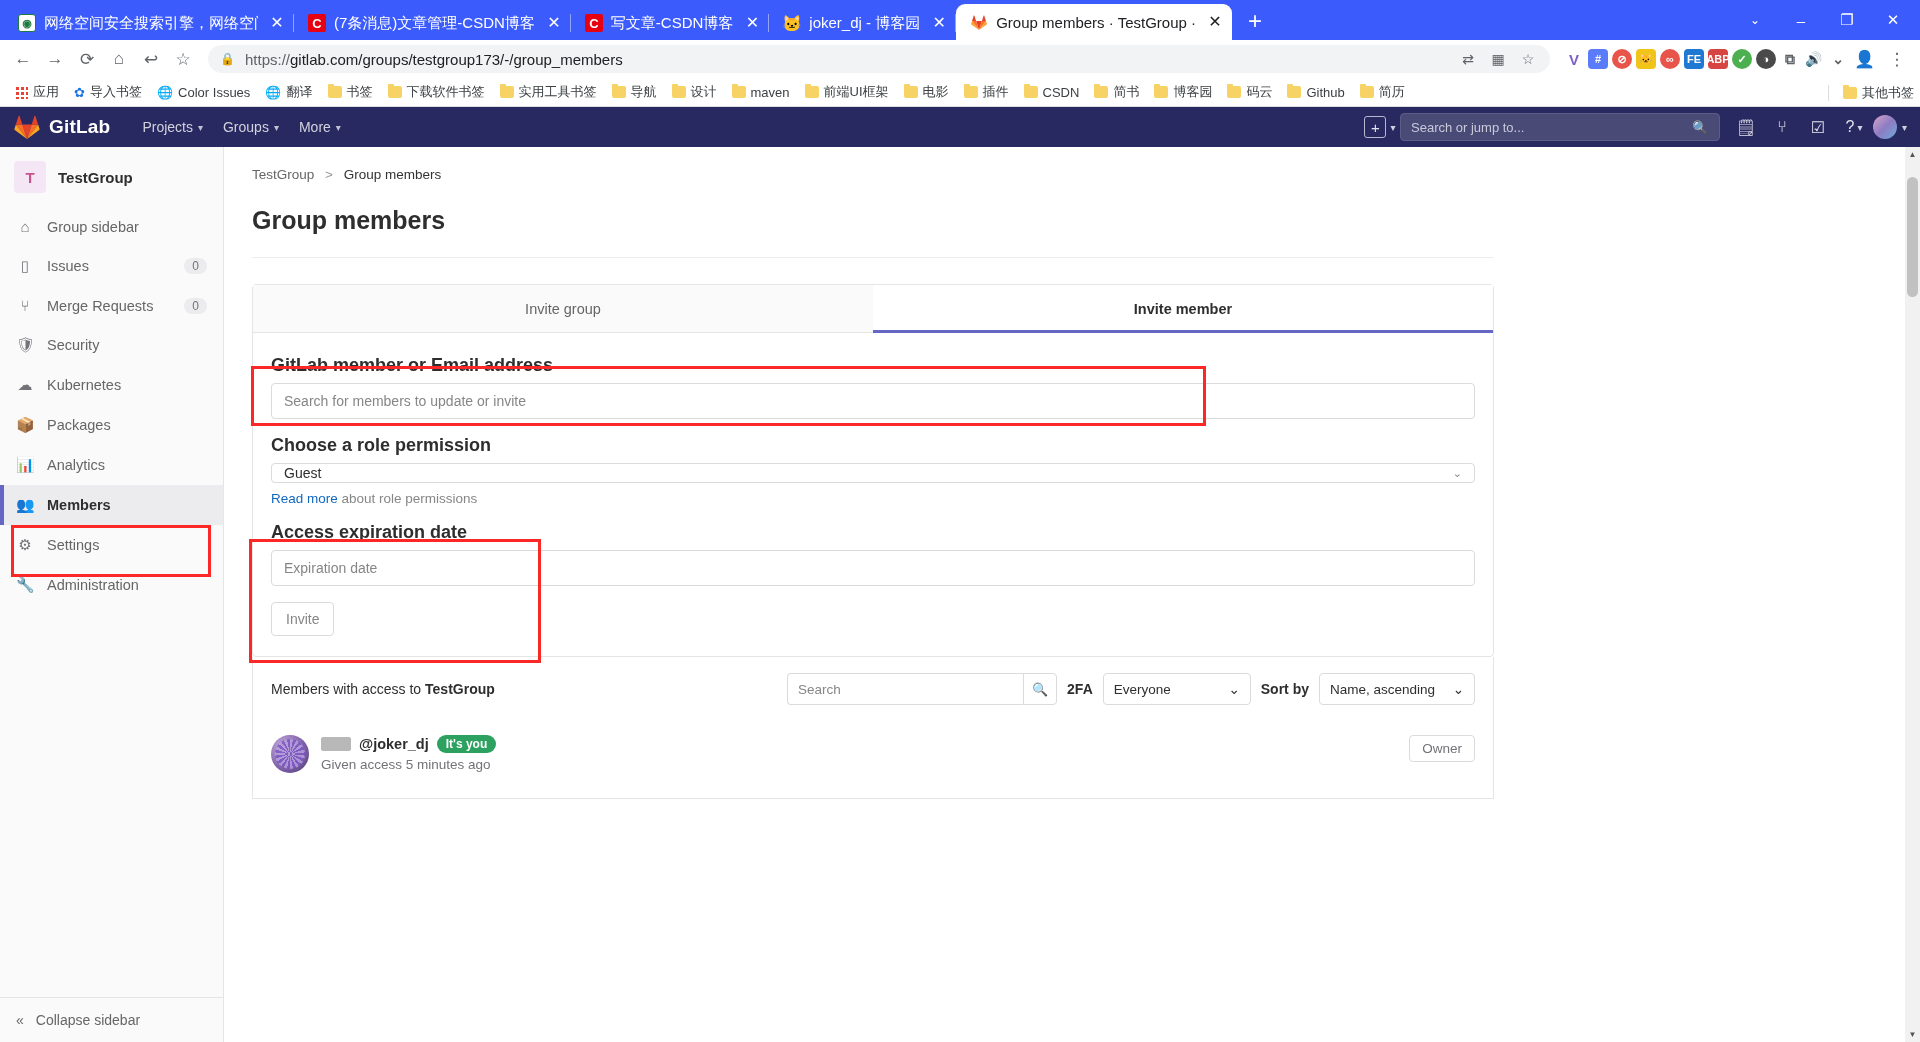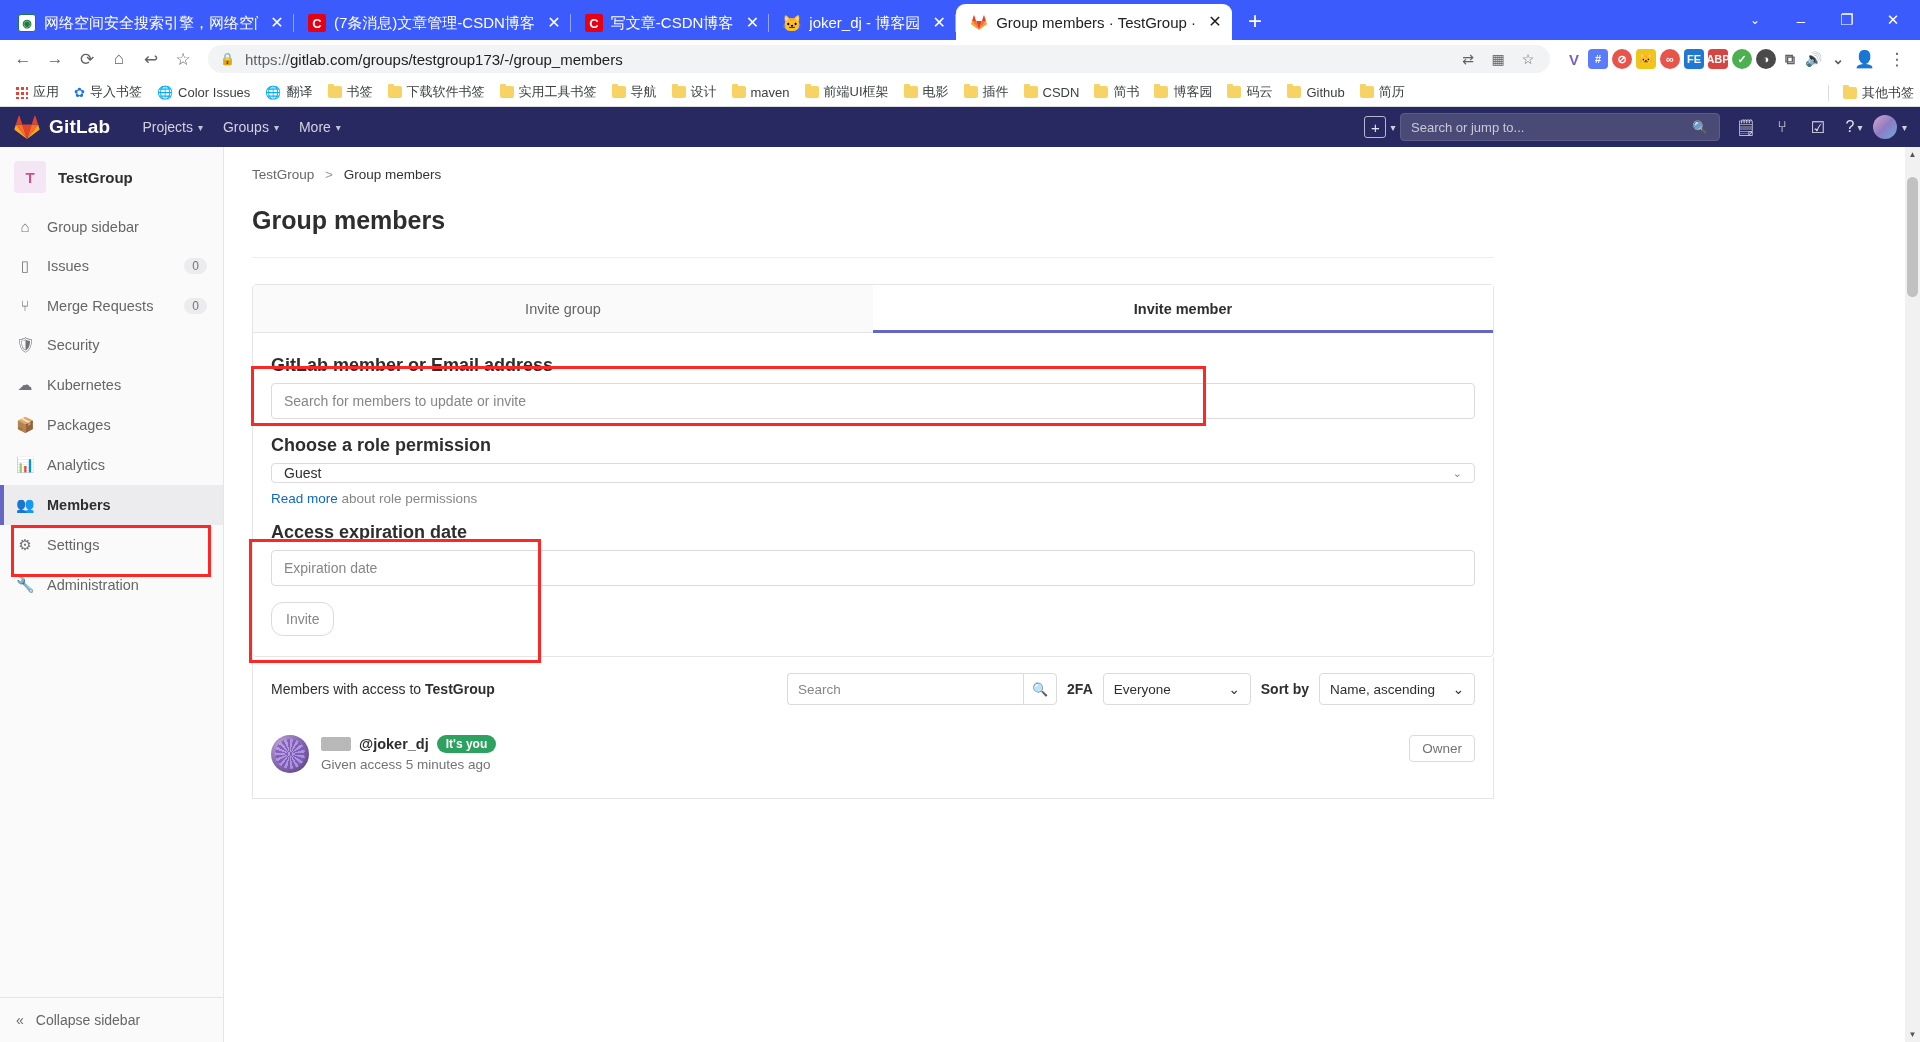--- a/index.html
+++ b/index.html
@@ -316,21 +316,21 @@
     display:flex;align-items:center;justify-content:space-between;
     padding: 0 12px; font-size:14px;color:#2e2e2e;
   }
   .fld-select .chev { color:#868686; font-size:11px;}
   .fld-group { margin-bottom: 16px; }
   .readmore { font-size: 13.5px; color:#868686; margin-top: 8px;}
   .readmore a { color:#1068bf; text-decoration:none;}
   .btn-invite {
     display:inline-flex;align-items:center;justify-content:center;
     height: 34px; padding: 0 14px;
-    border:1px solid #dbdbdb; border-radius:12px;
+    border:1px solid #dbdbdb; border-radius:4px;
     background:#fff; color:#868686; font-size:14px;
   }
 
   
   .shares-tabs { margin-top: 26px; border-bottom: 1px solid #e5e5e5; display:flex;}
   .shares-tab {
     padding: 10px 4px 11px 4px;
     font-size: 14.5px; font-weight:700; color:#2e2e2e;
     border-bottom: 2px solid #6666c4;
     display:flex;align-items:center;gap:8px;

